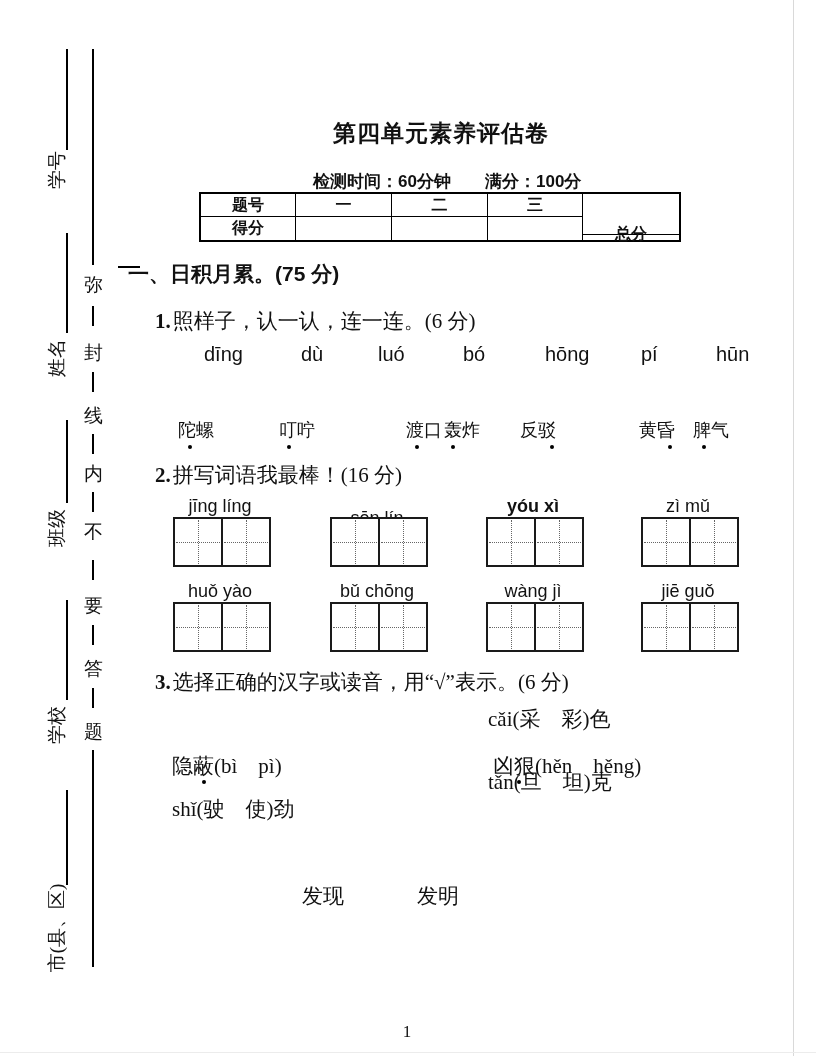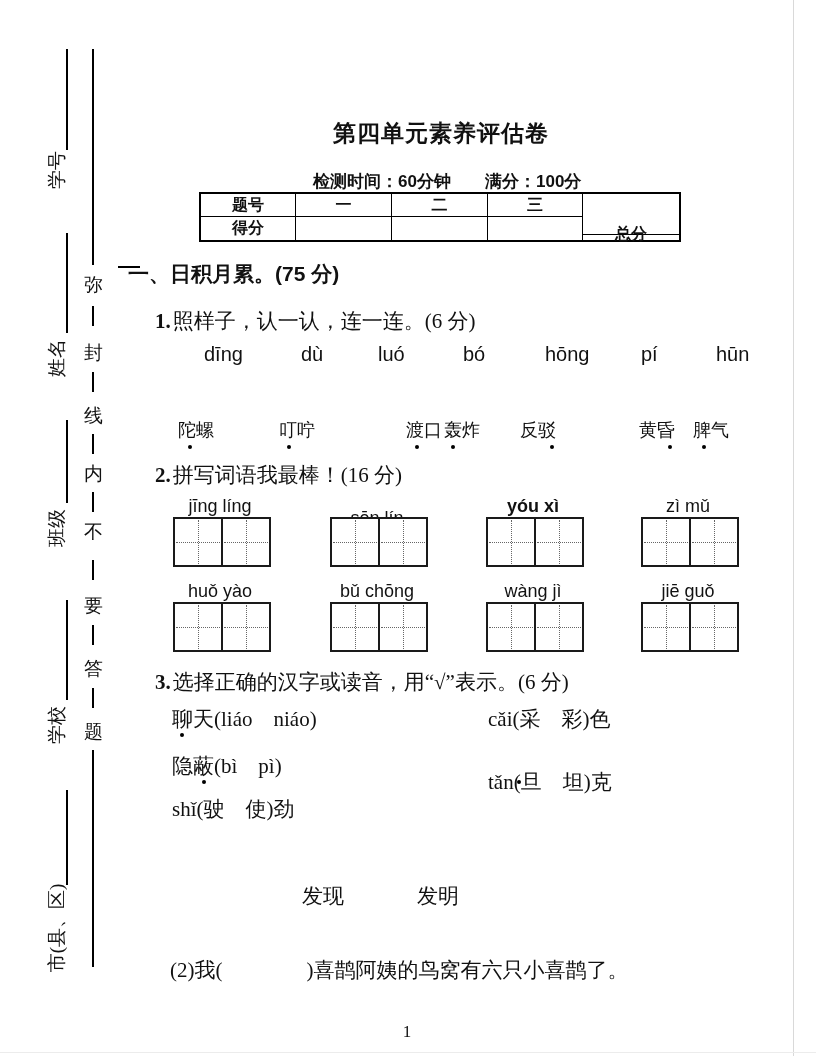--- a/index.html
+++ b/index.html
@@ -165,28 +165,26 @@
       <div class="wcell"></div>
     </div>
   <span class="glabel" style="left:641px;top:581px;">jiē guǒ</span>
   <div class="wgrid" style="left:641px;top:602px;">
       <div class="wcell"></div>
       <div class="wcell"></div>
     </div>
 
   <div class="abs qhead" style="left:155px;top:668px;"><b>3.</b><span>选择正确的汉字或读音，用“√”表示。(6 分)</span></div>
 
-  <div class="abs" style="left:172px;top:705px;font-size:21px;"><span>聊天(liáo　niáo)</span><span class="cdot" style="left:8px;top:28px;"></span></div>
   <div class="abs" style="left:488px;top:705px;font-size:21px;"><span>cǎi(采　彩)色</span></div>
   <div class="abs" style="left:172px;top:752px;font-size:21px;"><span>隐蔽(bì　pì)</span><span class="cdot" style="left:30px;top:28px;"></span></div>
-  <div class="abs" style="left:493px;top:752px;font-size:21px;"><span class="cdot" style="left:24px;top:28px;"></span></div>
+  <div class="abs" style="left:493px;top:752px;font-size:21px;"><span>凶狠(hěn　hěng)</span><span class="cdot" style="left:24px;top:28px;"></span></div>
   <div class="abs" style="left:172px;top:795px;font-size:21px;"><span>shǐ(驶　使)劲</span></div>
   <div class="abs" style="left:488px;top:768px;font-size:21px;text-align:center;"><span>tǎn(旦　坦)克</span></div>
 
 
   <span class="abs" style="left:302px;top:882px;font-size:21px;">发现</span>
   <span class="abs" style="left:417px;top:882px;font-size:21px;">发明</span>
 
-  <div class="abs" style="left:170px;top:956px;font-size:21px;white-space:nowrap;">(2)我(　　　　)喜鹊阿姨的鸟窝有六只小喜鹊了。</div>
 
   <div class="abs" style="left:400px;top:1022px;width:14px;text-align:center;font-size:17px;">1</div>
 
 </div>
 
 </body></html>

